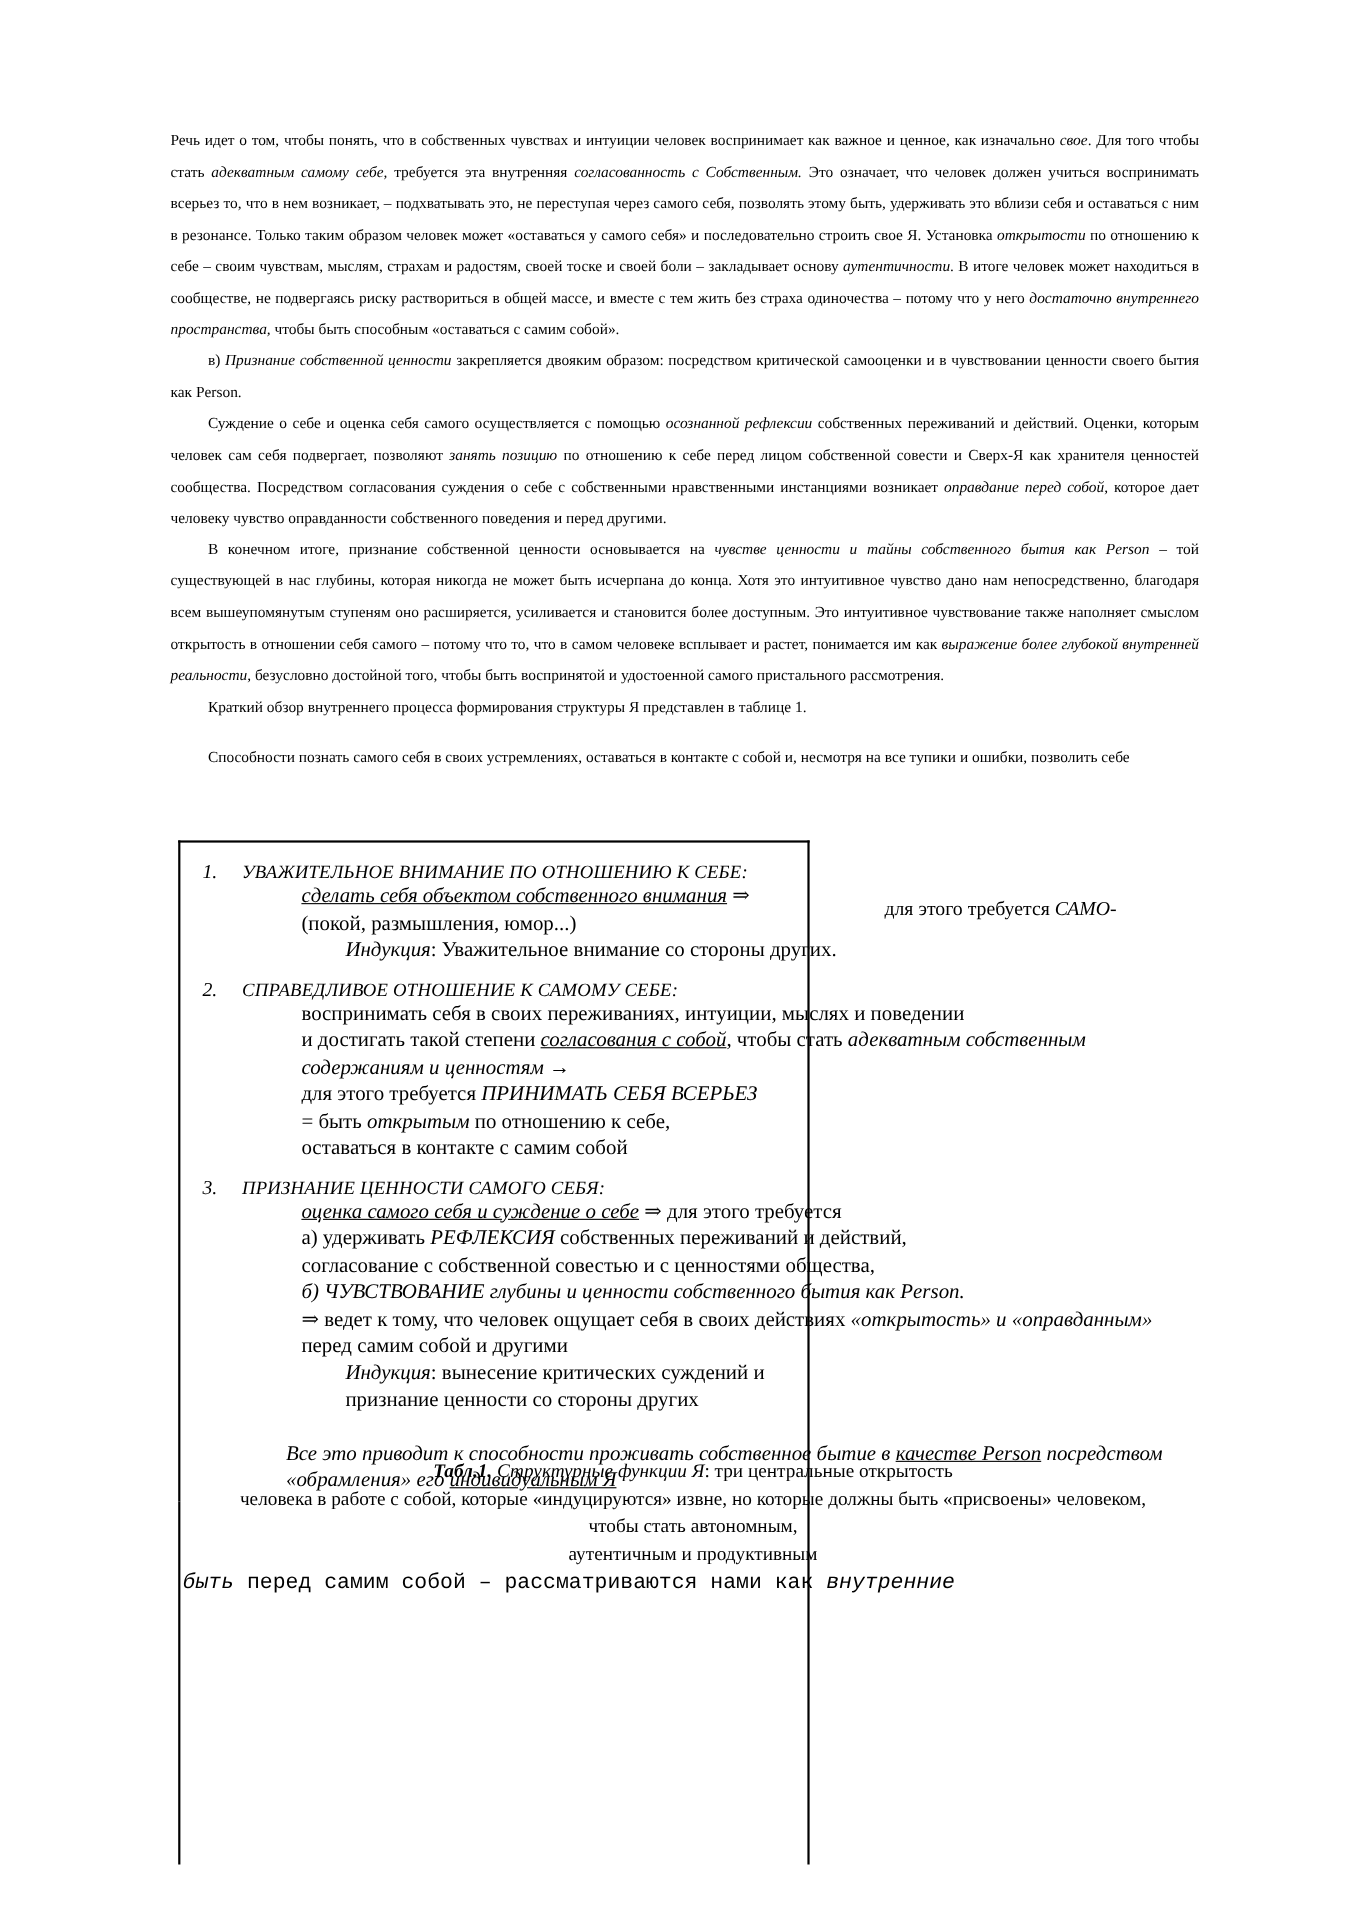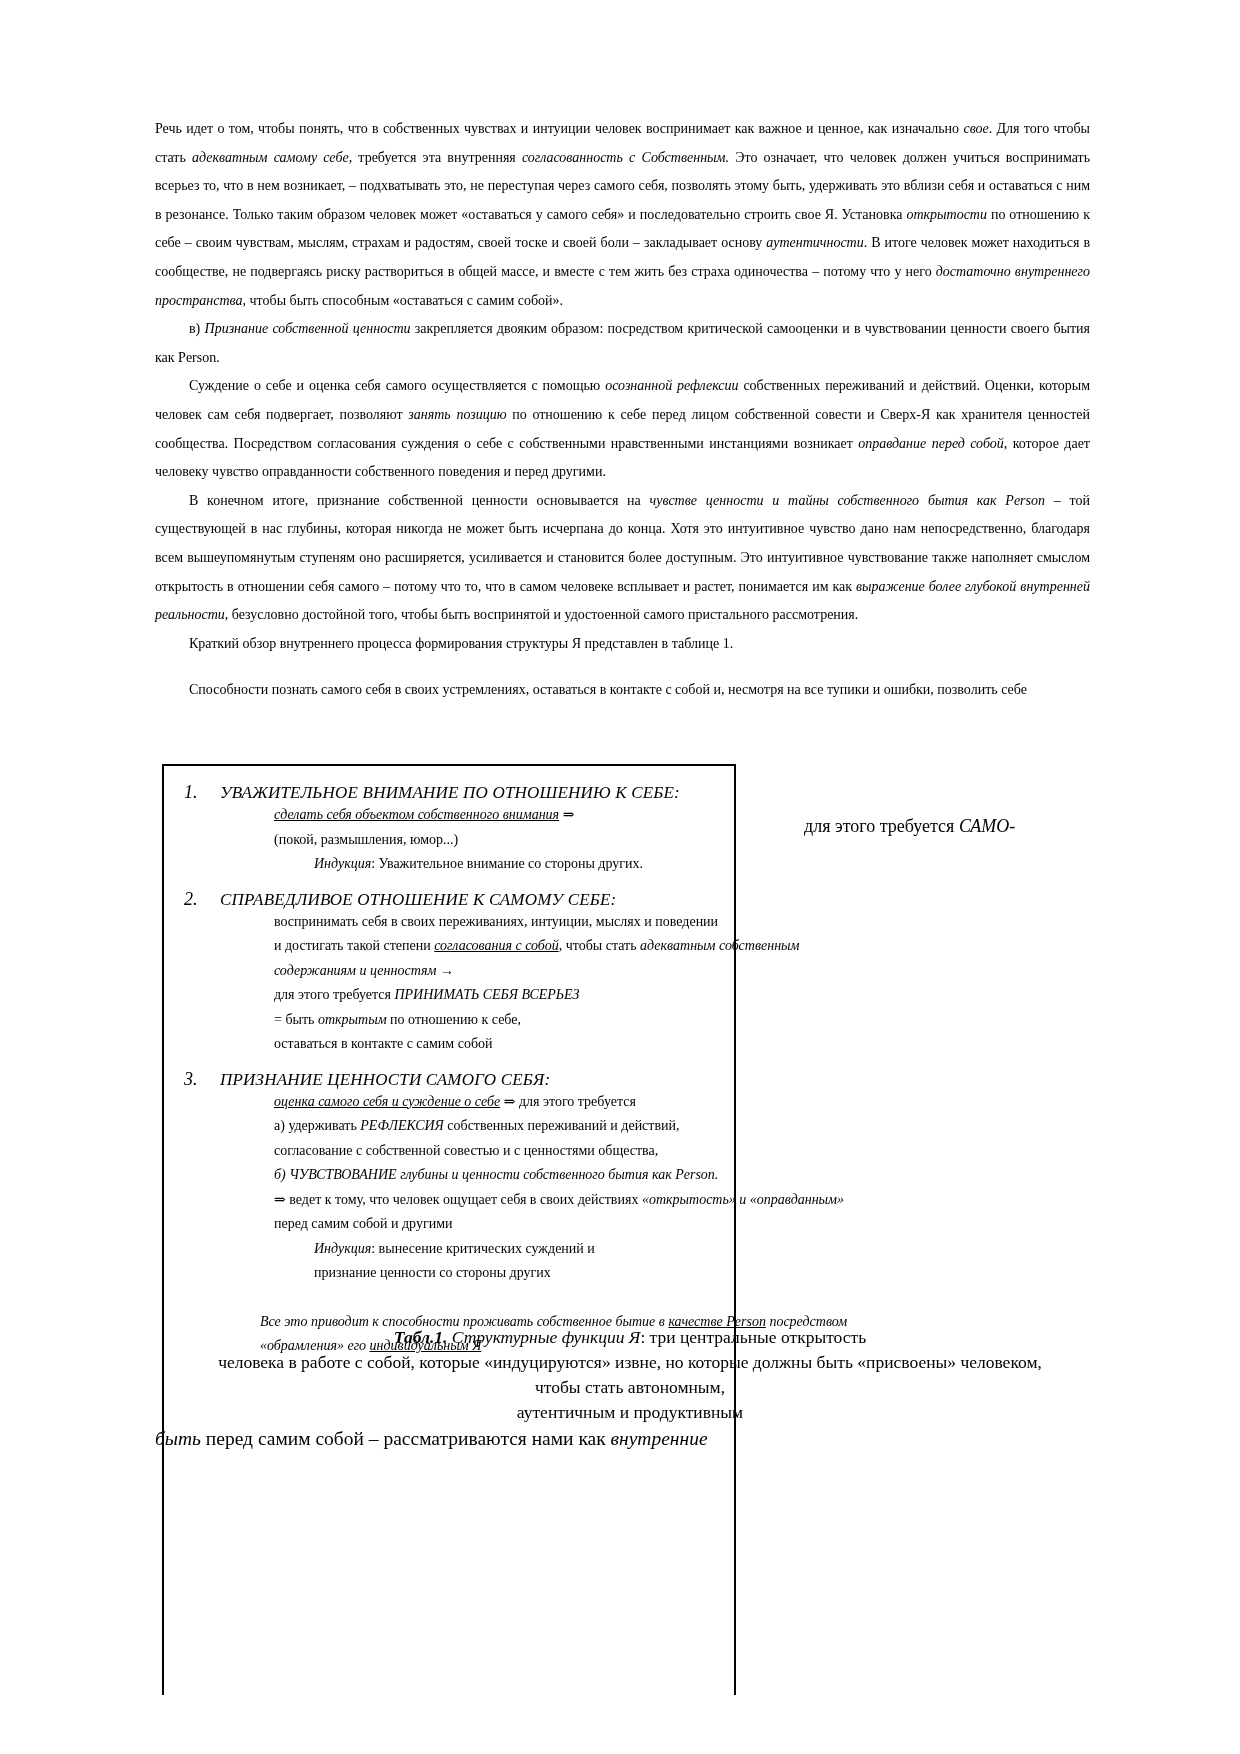--- a/index.html
+++ b/index.html
@@ -56,21 +56,21 @@
   
   .tbox-tail {
     position: relative;
     width: 574px;
     box-sizing: border-box;
     border-left: 2.5px solid #000;
     border-right: 2.5px solid #000;
     height: 330px;
   }
   .tline {
-    font-size: 14px;
+    font-size: 19px;
     line-height: 24.5px;
     white-space: nowrap;
   }
   .num-row {
     display: flex;
     align-items: baseline;
     margin-top: 2px;
   }
   .num {
     width: 46px;
@@ -104,25 +104,26 @@
     top: 1325px;
     width: 880px;
     text-align: center;
     font-size: 17.5px;
     line-height: 25px;
   }
   .caption .cl { display: block; }
 
   .tail-text {
     position: absolute;
-    left: 155px;
+    left: 166px;
     top: 1425px;
     font-size: 19.5px;
     line-height: 28px;
     white-space: nowrap;
+    font-family: Liberation Mono, monospace;
   }
 </style>
 </head>
 <body>
 
 <div class="page">
 
   <div class="body-col">
     <p class="para" id="p1"><span>Речь идет о том, чтобы понять, что в собственных чувствах и интуиции человек  воспринимает  как важное и ценное, как изначально </span><span style="font-style: italic;">свое</span><span>. Для того чтобы стать </span><span style="font-style: italic;">адекватным самому себе,</span><span> требуется эта внутренняя </span><span style="font-style: italic;">согласованность с Собственным.</span><span>  Это означает, что человек должен учиться воспринимать всерьез то, что в нем возникает, – подхватывать это, не переступая через самого себя, позволять этому быть, удерживать это вблизи себя и оставаться с ним в резонансе. Только таким образом человек может «оставаться у самого себя» и последовательно строить свое Я. Установка </span><span style="font-style: italic;">открытости</span><span> по отношению к себе – своим чувствам, мыслям, страхам и радостям, своей тоске и своей боли – закладывает основу </span><span style="font-style: italic;">аутентичности</span><span>. В итоге человек может находиться в сообществе, не подвергаясь риску раствориться в общей массе, и вместе с тем жить без страха одиночества – потому что у него </span><span style="font-style: italic;">достаточно внутреннего пространства,</span><span> чтобы быть способным «оставаться с самим собой».</span></p>
     <p class="para ind" id="p2"><span>в) </span><span style="font-style: italic;">Признание собственной ценности</span><span> закрепляется двояким образом: посредством   критической самооценки и в чувствовании ценности своего бытия  как Person.</span></p>

